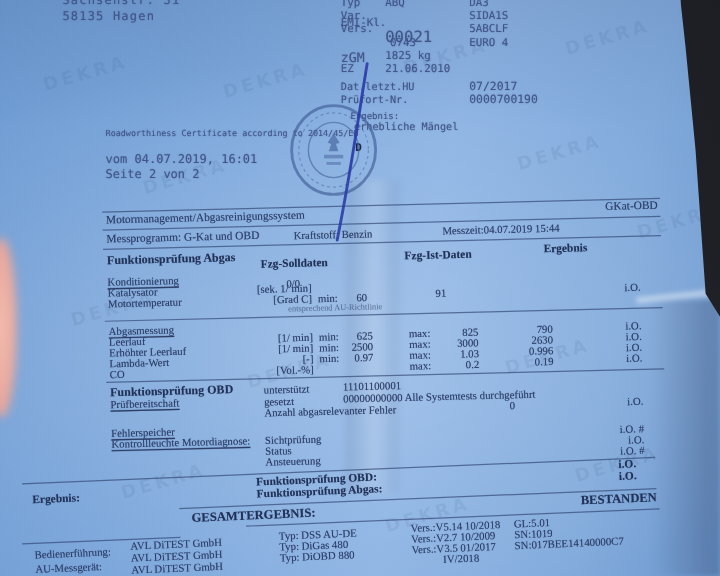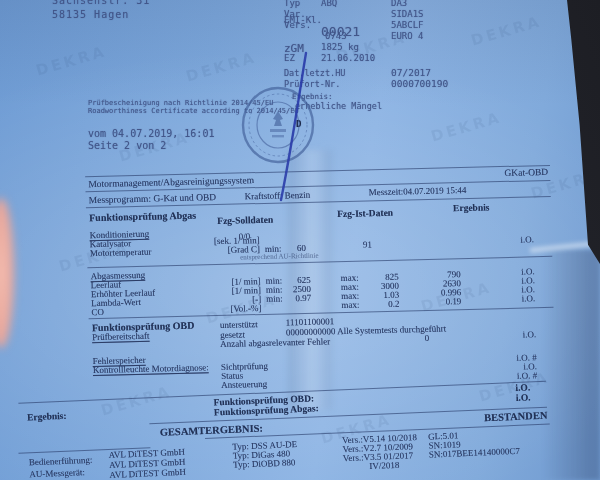--- a/index.html
+++ b/index.html
@@ -88,21 +88,20 @@
       <span class="m" style="left:37px;top:44px;font-size:9px">1825 kg</span>
       <span class="m" style="left:0;top:55px;font-size:9px">EZ</span>
       <span class="m" style="left:37px;top:55px;font-size:9px">21.06.2010</span>
       <span class="m" style="left:0;top:70px;font-size:8.5px">Dat.letzt.HU</span>
       <span class="m" style="left:107px;top:69px;font-size:9.5px">07/2017</span>
       <span class="m" style="left:0;top:81px;font-size:8.5px">Prüfort-Nr.</span>
       <span class="m" style="left:107px;top:80px;font-size:9.5px">0000700190</span>
     </div>
 
     <div style="position:absolute;left:88px;top:87px;width:250px;height:70px">
-      <span class="m" style="left:0;top:12px;font-size:7px">Prüfbescheinigung nach Richtlinie 2014/45/EU</span>
       <span class="m" style="left:0;top:20px;font-size:7px">Roadworthiness Certificate according to 2014/45/EU</span>
       <span class="m" style="left:0;top:41px;font-size:10px">vom 04.07.2019, 16:01</span>
       <span class="m" style="left:0;top:53px;font-size:10px">Seite 2 von 2</span>
     </div>
 
     <div style="position:absolute;left:292px;top:92px;width:220px;height:50px">
       <span class="m" style="left:0;top:0;font-size:7.5px">Ergebnis:</span>
       <span class="m" style="left:3px;top:9px;font-size:8.5px">erhebliche Mängel</span>
       <span class="m b" style="left:4px;top:27px;font-size:9px;color:#1a2747">D</span>
     </div>

